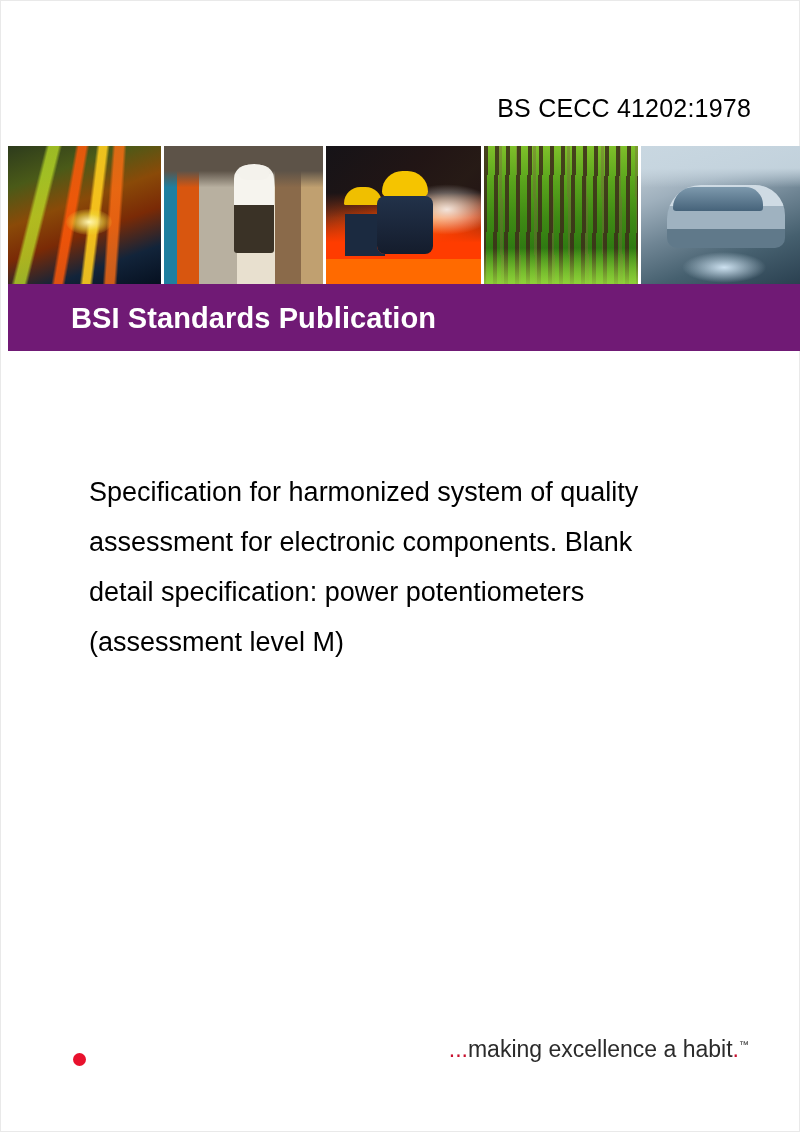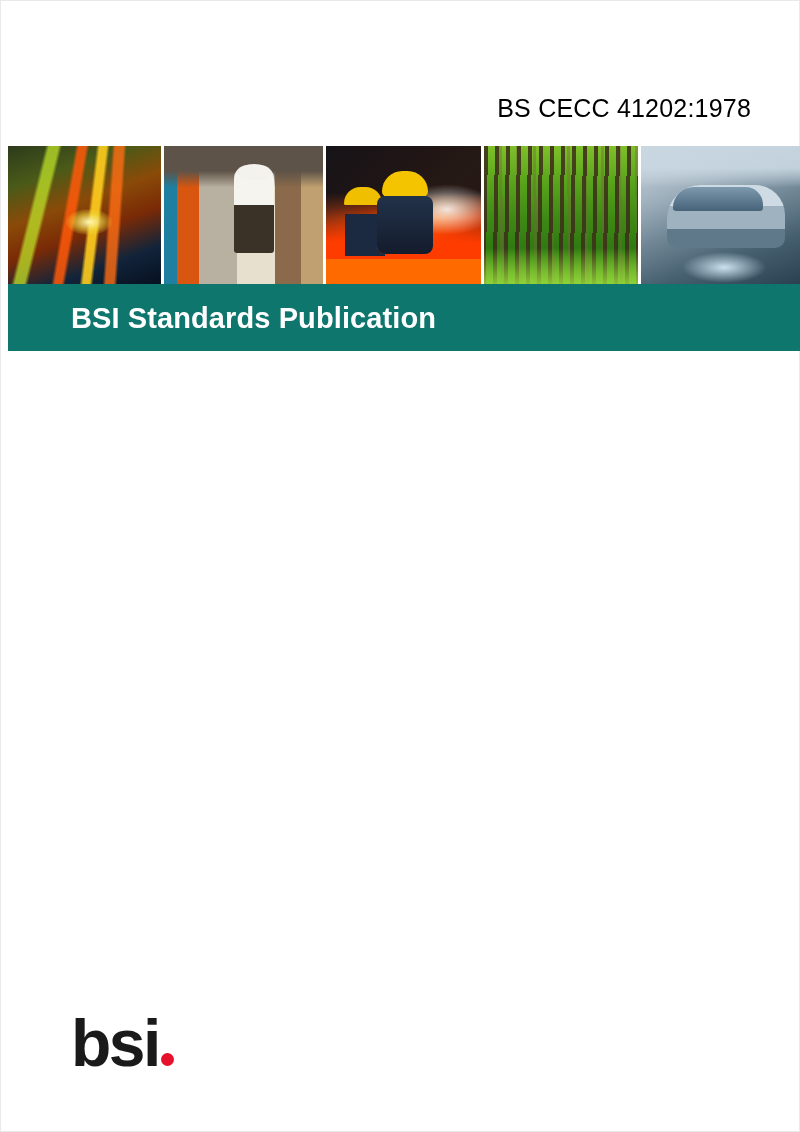--- a/index.html
+++ b/index.html
@@ -70,21 +70,21 @@
     radial-gradient(ellipse 60px 22px at 52% 88%,rgba(220,240,255,.9),rgba(220,240,255,0) 70%),
     linear-gradient(160deg,#cfd9e0 0%,#9fb0bd 30%,#6f8594 52%,#46606f 74%,#2a4050 100%);}
   .p5::before{content:"";position:absolute;left:16%;top:28%;width:74%;height:46%;
       background:linear-gradient(180deg,#cfdbe4 0 34%,#9fb2c0 34% 70%,#60798a 70% 100%);
       border-radius:34px 30px 10px 10px;}
   .p5::after{content:"";position:absolute;left:20%;top:30%;width:56%;height:17%;
       background:linear-gradient(180deg,#7d99ad,#46637a);border-radius:26px 22px 4px 4px;}
 
   
   .red-banner{position:absolute;left:7px;top:283px;width:793px;height:67px;
-      background:#0f766e;}
+      background:#701a75;}
   .banner-text{position:absolute;left:63px;top:50%;transform:translateY(-50%);
       color:#fff;font-size:29px;font-weight:bold;letter-spacing:.1px;white-space:nowrap;}
 
   
   .title-block{position:absolute;left:88px;top:466px;width:670px;}
   .title-line{font-size:27px;color:#000;line-height:50px;white-space:nowrap;}
 
   
   .logo{position:absolute;left:70px;top:1006px;height:66px;
       display:flex;align-items:flex-end;}
@@ -111,20 +111,28 @@
     <div class="panel p2"></div>
     <div class="panel p3"></div>
     <div class="panel p4"></div>
     <div class="panel p5"></div>
   </div>
 
   <div class="red-banner">
     <div class="banner-text">BSI Standards Publication</div>
   </div>
 
+  <div class="title-block">
+    <div class="title-line">Specification for harmonized system of quality</div>
+    <div class="title-line">assessment for electronic components. Blank</div>
+    <div class="title-line">detail specification: power potentiometers</div>
+    <div class="title-line">(assessment level M)</div>
+  </div>
 
   <div class="logo">
-    <span class="logo-word">bsi</span>
     <span class="logo-dot"></span>
   </div>
 
+  <div class="tagline">
+    <span class="tag-dots">...</span><span>making excellence a habit</span><span class="tag-period">.</span><span class="tag-tm">™</span>
+  </div>
 
 </div>
 
 </body></html>

